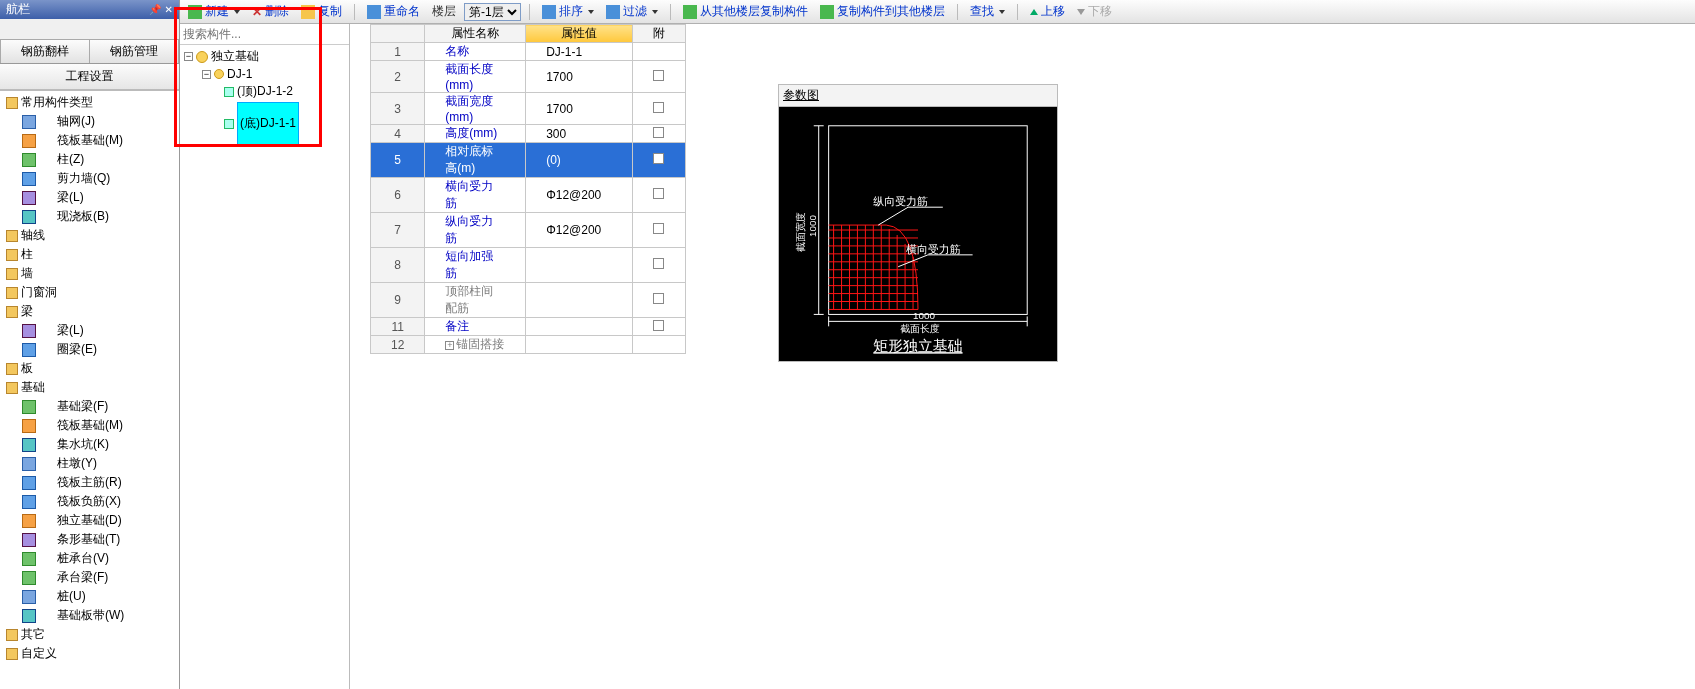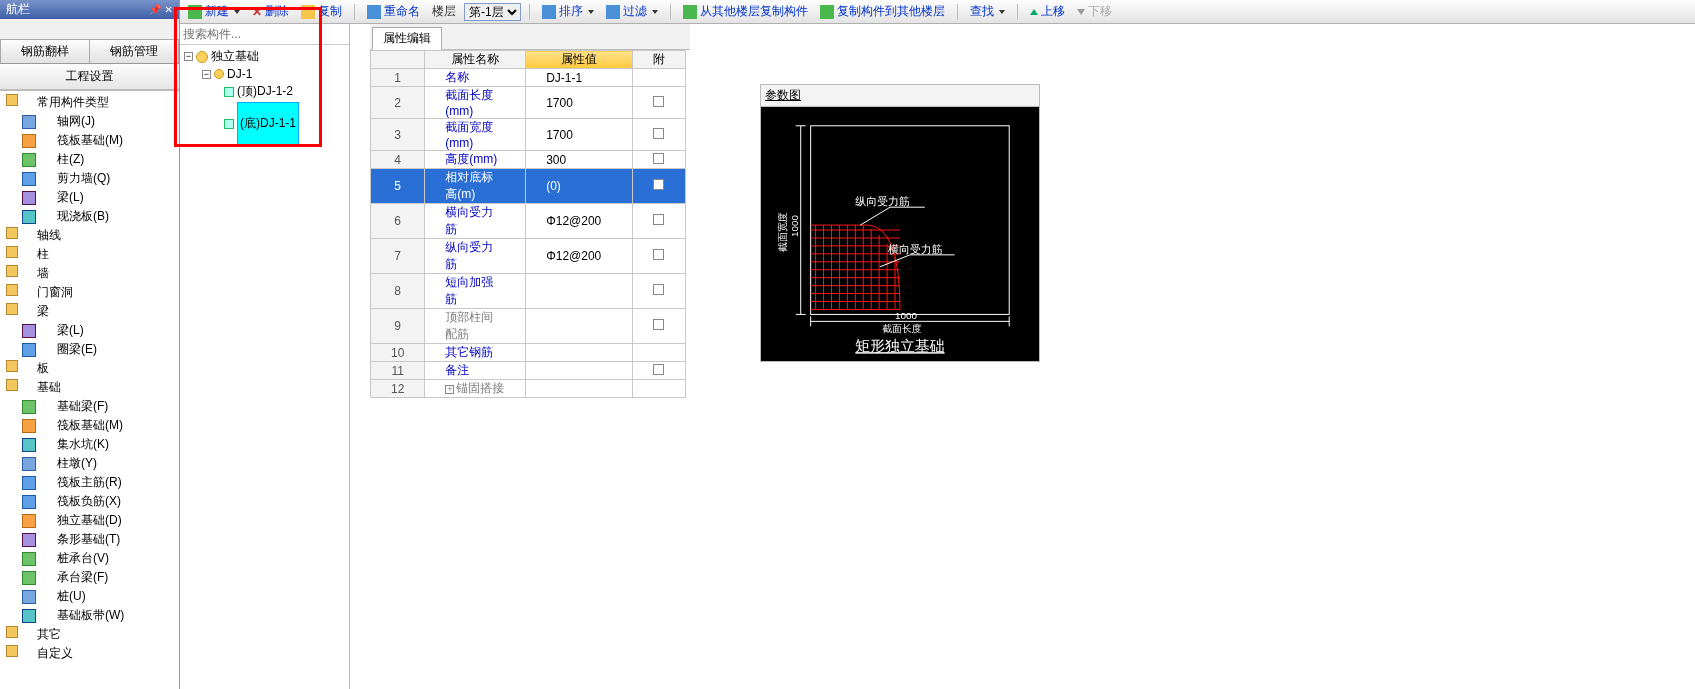--- a/index.html
+++ b/index.html
@@ -10,21 +10,21 @@
   .left-panel { width: 180px; background: #f0f0f0; border-right: 1px solid #999; display: flex; flex-direction: column; }
   .nav-header { background: linear-gradient(#7a94c9,#3d5fa9); color: #fff; padding: 1px 6px; font-size: 12px; display: flex; justify-content: space-between; align-items: center; }
   .pin { font-size: 10px; }
   .nav-tabs { display: flex; border-bottom: 1px solid #999; }
   .nav-tab { flex: 1; text-align: center; padding: 3px 0; background: linear-gradient(#fcfcfc,#e2e2e2); border: 1px solid #aaa; border-bottom: none; cursor: pointer; font-size: 12px; margin-top: 20px; }
   .nav-tab + .nav-tab { border-left: none; }
   .nav-sub { display: flex; flex-direction: column; gap: 40px; }
   .nav-sub-item { text-align: center; padding: 4px 0; background: linear-gradient(#fcfcfc,#e6e6e6); border-bottom: 1px solid #bbb; cursor: pointer; }
   .nav-tree { flex: 1; background: #fff; border-top: 1px solid #bbb; overflow: auto; }
   .tree-root { padding: 2px 0 2px 4px; }
-  .tree-group { padding: 1px 2px; display: flex; align-items: flex-start; gap: 19px; cursor: pointer; color: #000; }
+  .tree-group { padding: 1px 2px; display: flex; align-items: center; gap: 3px; cursor: pointer; color: #000; }
   .tree-group .ico-folder { width: 12px; height: 12px; background: #f3c75e; border: 1px solid #b8862e; }
   .tree-item { padding: 1px 2px 1px 18px; display: flex; align-items: center; gap: 21px; cursor: pointer; white-space: nowrap; }
   .tree-item .glyph { width: 14px; height: 14px; display: inline-flex; align-items: center; justify-content: center; }
 
   
   .right-area { flex: 1; display: flex; flex-direction: column; background: #f2f2f2; }
   .toolbar { display: flex; align-items: center; padding: 0 4px; height: 24px; background: linear-gradient(#fdfdfd,#e3e3e3); border-bottom: 1px solid #b0b0b0; gap: 4px; white-space: nowrap; }
   .tbtn { display: inline-flex; align-items: center; gap: 3px; padding: 2px 4px; cursor: pointer; color: #333; }
   .tbtn.blue { color: #0033cc; }
   .tsep { width: 1px; height: 16px; background: #bbb; margin: 0 4px; }
@@ -68,21 +68,21 @@
   .prop-table td.chk { width: 22px; text-align: center; }
   .prop-table td.name { width: 140px; color: #0000c4; }
   .prop-table td.name.gray { color: #7d7d7d; }
   .prop-table td.val { width: 120px; }
   .prop-table tr.selected td { background: #2a6fd6; color: #fff; }
   .prop-table tr.selected td.num { background: #2a6fd6; color: #fff; }
   .chkbox { width: 11px; height: 11px; border: 1px solid #888; display: inline-block; background: #fff; }
   .expand { width: 9px; height: 9px; border: 1px solid #888; display: inline-block; font-size: 9px; line-height: 7px; text-align: center; margin-right: 2px; }
 
   
-  .diag-panel { margin-left: 70px; margin-top: 60px; background: #f7f7f7; text-decoration: underline; }
+  .diag-panel { margin-left: 88px; margin-top: 60px; background: #f7f7f7; text-decoration: underline; }
   .diag-box { border: 1px solid #bbb; width: 280px; }
   .diag-title { background: #f3f3f3; padding: 2px 4px; border-bottom: 1px solid #bbb; }
   .diag-body { background: #000; width: 100%; height: 254px; position: relative; color: #fff; font-size: 12px; }
   .diag-body svg { width: 100%; height: 100%; }
 
   .main-row { display: flex; flex: 1; background: #fff; gap: 20px; }
   .workspace { flex: 1; display: flex; align-items: flex-start; position: relative; }
 
   
   .g-grid { background: #7aa6e0; border: 1px solid #2a5fa8; }
@@ -320,23 +320,20 @@
           <div class="mt-node lvl2">
             <span class="mt-ico small"></span>
             <span class="hl-cyan" style="padding:12px 2px">(底)DJ-1-1</span>
           </div>
         </div>
       </div>
 
       <div class="workspace">
 
         <div class="prop-panel">
-          <div class="prop-tab-row">
-            <div class="prop-tab">属性编辑</div>
-          </div>
           <table class="prop-table">
             <thead>
               <tr>
                 <th class="num"></th>
                 <th>属性名称</th>
                 <th class="val">属性值</th>
                 <th>附</th>
               </tr>
             </thead>
             <tbody id="prop-body">
@@ -386,26 +383,20 @@
                   <td class="num">8</td>
                   <td class="name">短向加强筋</td>
                   <td class="val"></td>
                   <td class="chk"><span class="chkbox"></span></td>
                 </tr>
                 <tr>
                   <td class="num">9</td>
                   <td class="name gray">顶部柱间配筋</td>
                   <td class="val"></td>
                   <td class="chk"><span class="chkbox"></span></td>
-                </tr>
-                <tr>
-                  <td class="num">10</td>
-                  <td class="name">其它钢筋</td>
-                  <td class="val"></td>
-                  <td class="chk"></td>
                 </tr>
                 <tr>
                   <td class="num">11</td>
                   <td class="name">备注</td>
                   <td class="val"></td>
                   <td class="chk"><span class="chkbox"></span></td>
                 </tr>
                 <tr>
                   <td class="num">12</td>
                   <td class="name gray"><span class="expand">+</span>锚固搭接</td>

